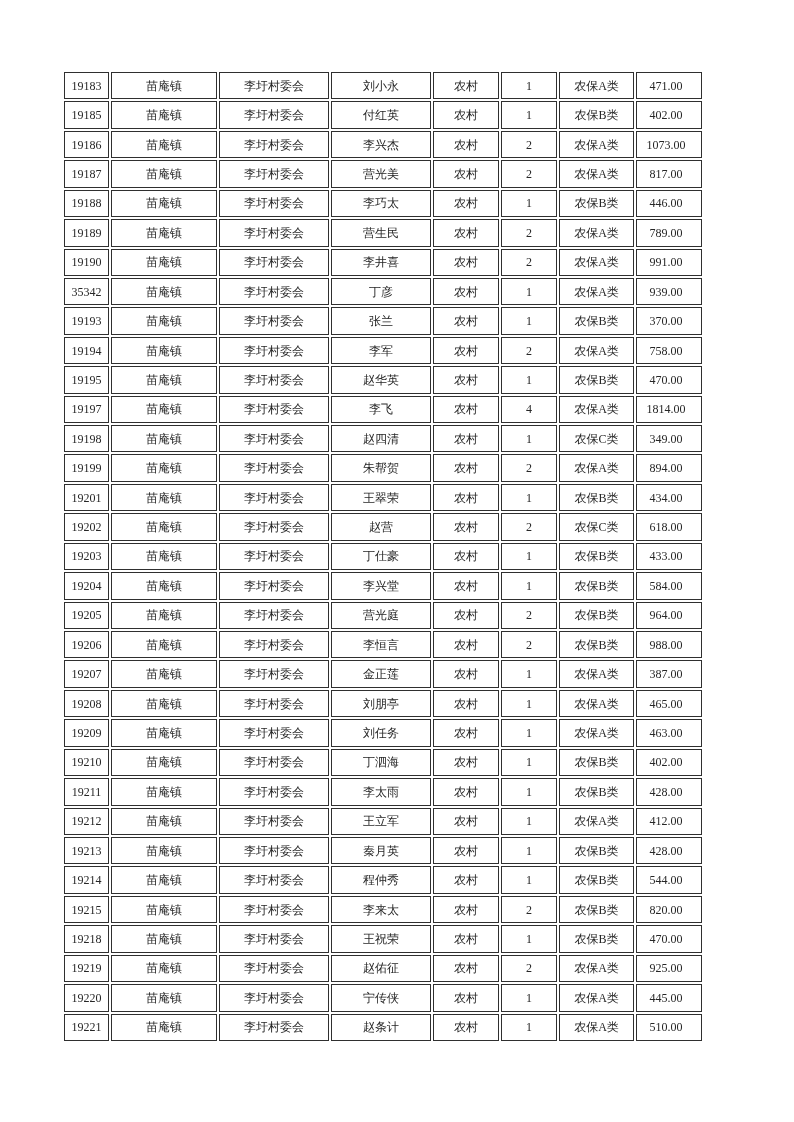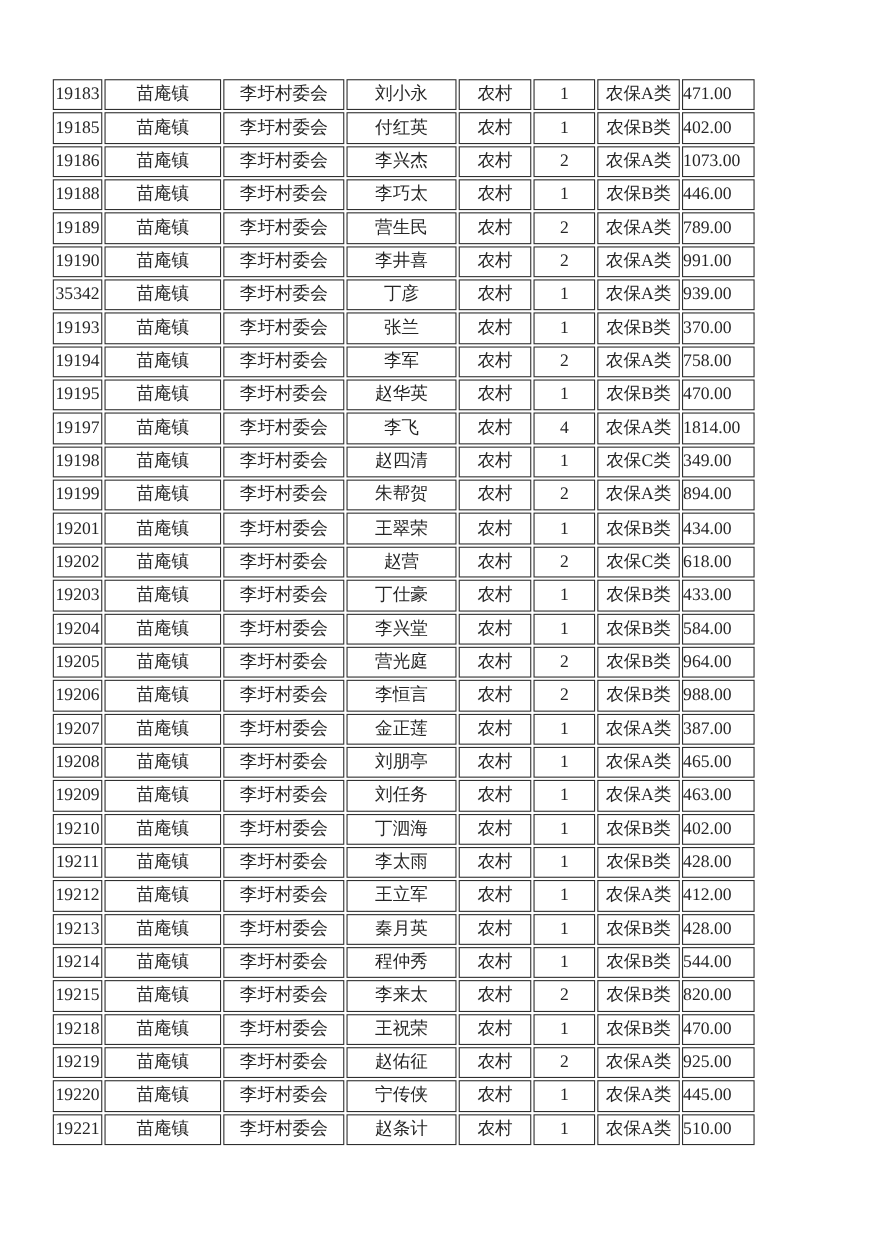--- a/index.html
+++ b/index.html
@@ -11,28 +11,28 @@
     position: relative;
     width: 794px;
     height: 1122px;
     background: #ffffff;
     overflow: hidden;
     font-family: "Liberation Serif", "DejaVu Serif", serif;
     color: #262626;
   }
   .sheet-table {
     position: absolute;
-    left: 46px;
+    left: 62px;
     top: 70px;
     width: 642px;
     height: 973px;
     border-collapse: separate;
     border-spacing: 2px;
     table-layout: fixed;
-    font-size: 16px;
+    font-size: 12px;
   }
   .sheet-table td {
     border: 1px solid #2f2f2f;
     padding: 0;
     vertical-align: middle;
     text-align: center;
     white-space: nowrap;
     overflow: hidden;
     line-height: 1;
   }
@@ -40,21 +40,21 @@
   col.c-id        { width: 45px; }
   col.c-town      { width: 106px; }
   col.c-village   { width: 110px; }
   col.c-name      { width: 100px; }
   col.c-residence { width: 66px; }
   col.c-count     { width: 56px; }
   col.c-category  { width: 75px; }
   col.c-amount    { width: 66px; }
 
   .sheet-table td.col-amount {
-    text-align: left;
+    text-align: center;
     padding-right: 6px;
   }
 </style>
 </head>
 <body>
 
 <div class="page">
   <table class="sheet-table">
     <colgroup>
       <col class="c-id">
@@ -91,20 +91,30 @@
           <td class="col-id">19186</td>
           <td class="col-town">苗庵镇</td>
           <td class="col-village">李圩村委会</td>
           <td class="col-person_name">李兴杰</td>
           <td class="col-residence">农村</td>
           <td class="col-count">2</td>
           <td class="col-category">农保A类</td>
           <td class="col-amount">1073.00</td>
         </tr>
         <tr>
+          <td class="col-id">19187</td>
+          <td class="col-town">苗庵镇</td>
+          <td class="col-village">李圩村委会</td>
+          <td class="col-person_name">营光美</td>
+          <td class="col-residence">农村</td>
+          <td class="col-count">2</td>
+          <td class="col-category">农保A类</td>
+          <td class="col-amount">817.00</td>
+        </tr>
+        <tr>
           <td class="col-id">19188</td>
           <td class="col-town">苗庵镇</td>
           <td class="col-village">李圩村委会</td>
           <td class="col-person_name">李巧太</td>
           <td class="col-residence">农村</td>
           <td class="col-count">1</td>
           <td class="col-category">农保B类</td>
           <td class="col-amount">446.00</td>
         </tr>
         <tr>

